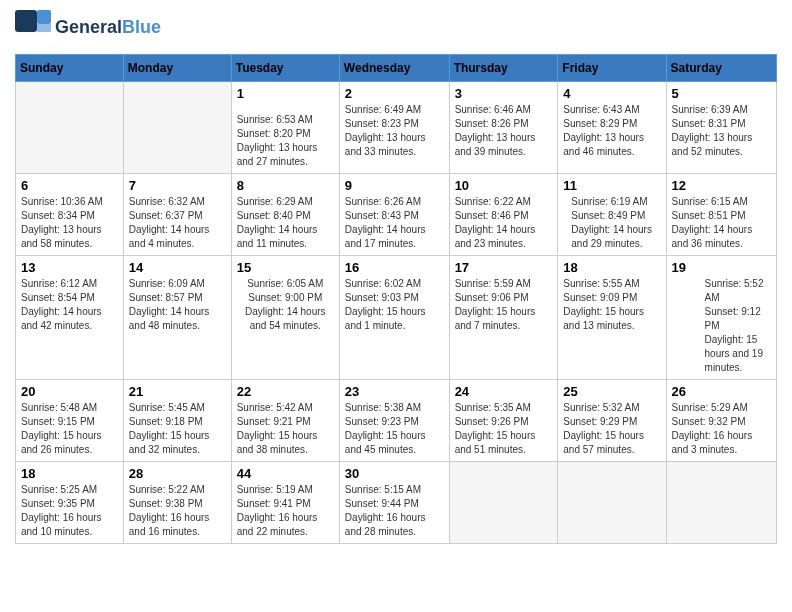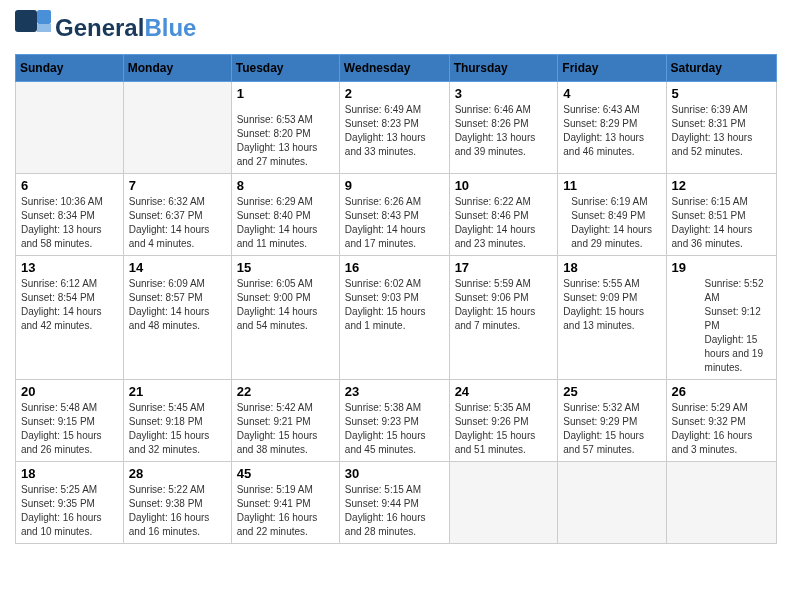--- a/index.html
+++ b/index.html
@@ -76,21 +76,21 @@
 
 <div class="header-area">
   <div class="logo">
     <div style="display:flex;align-items:center;gap:4px;">
       <svg width="36" height="36" viewBox="0 0 36 36">
         <rect x="0" y="0" width="22" height="22" rx="3" fill="#1a3a5c"></rect>
         <rect x="22" y="0" width="14" height="14" rx="2" fill="#4a90d9"></rect>
         <polygon points="22,14 36,14 36,22 22,22" fill="#4a90d9" opacity="0.6"></polygon>
       </svg>
       <div>
-        <div style="font-size:24px;font-weight:bold;color:#1a3a5c;line-height:1.1;">
+        <div style="font-size:18px;font-weight:bold;color:#1a3a5c;line-height:1.1;">
           <span style="color:#1a3a5c;">General</span><span style="color:#4a90d9;">Blue</span>
         </div>
       </div>
     </div>
   </div>
   <div class="title-area">
     <div class="cal-title"></div>
     <div class="cal-subtitle"></div>
   </div>
 </div>
@@ -194,21 +194,21 @@
 Daylight: 14 hours and 42 minutes.</div>
         </td>
         <td>
           <div class="day-num">14</div>
           <div class="day-detail" style="white-space: pre-line;">Sunrise: 6:09 AM
 Sunset: 8:57 PM
 Daylight: 14 hours and 48 minutes.</div>
         </td>
         <td>
           <div class="day-num">15</div>
-          <div class="day-detail" style="white-space: pre-line;">Sunrise: 6:05 AM
+          <div class="day-detail" style="white-space: pre-line; text-align: center;">Sunrise: 6:05 AM
 Sunset: 9:00 PM
 Daylight: 14 hours and 54 minutes.</div>
         </td>
         <td>
           <div class="day-num">16</div>
           <div class="day-detail" style="white-space: pre-line;">Sunrise: 6:02 AM
 Sunset: 9:03 PM
 Daylight: 15 hours and 1 minute.</div>
         </td>
         <td>
@@ -281,21 +281,21 @@
 Sunset: 9:35 PM
 Daylight: 16 hours and 10 minutes.</div>
         </td>
         <td>
           <div class="day-num">28</div>
           <div class="day-detail" style="white-space: pre-line;">Sunrise: 5:22 AM
 Sunset: 9:38 PM
 Daylight: 16 hours and 16 minutes.</div>
         </td>
         <td>
-          <div class="day-num">45</div>
+          <div class="day-num">44</div>
           <div class="day-detail" style="white-space: pre-line;">Sunrise: 5:19 AM
 Sunset: 9:41 PM
 Daylight: 16 hours and 22 minutes.</div>
         </td>
         <td>
           <div class="day-num">30</div>
           <div class="day-detail" style="white-space: pre-line;">Sunrise: 5:15 AM
 Sunset: 9:44 PM
 Daylight: 16 hours and 28 minutes.</div>
         </td>

